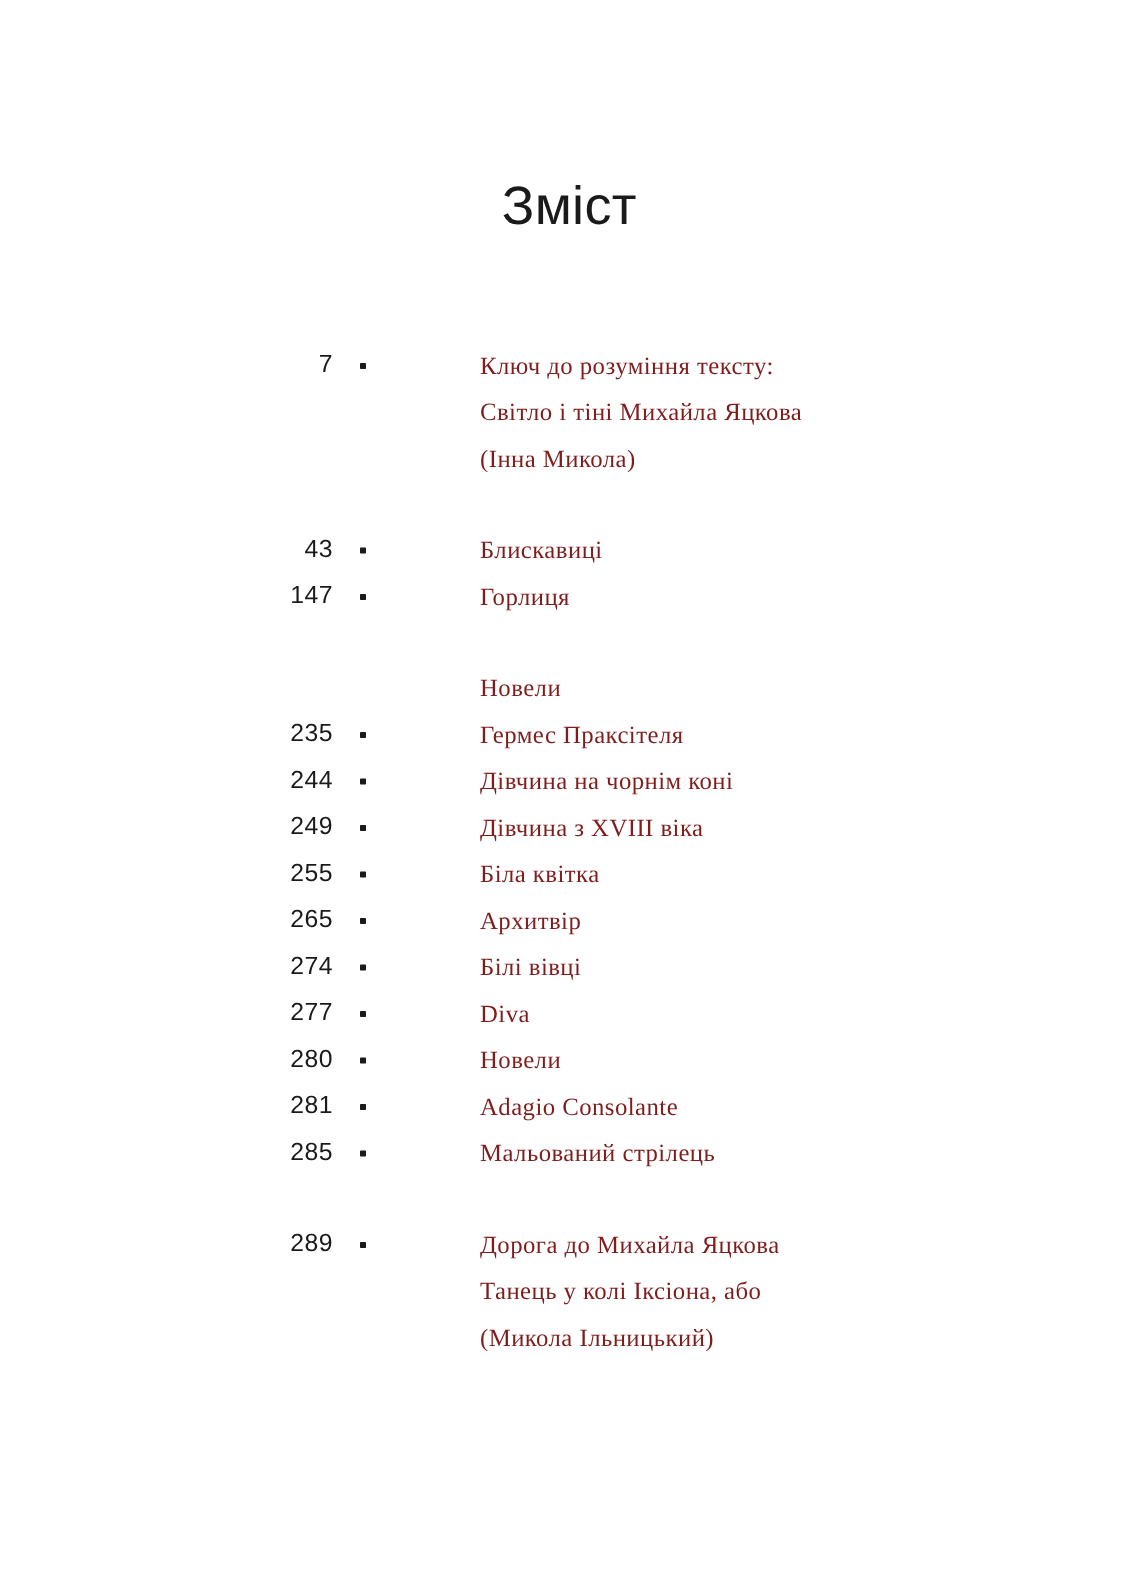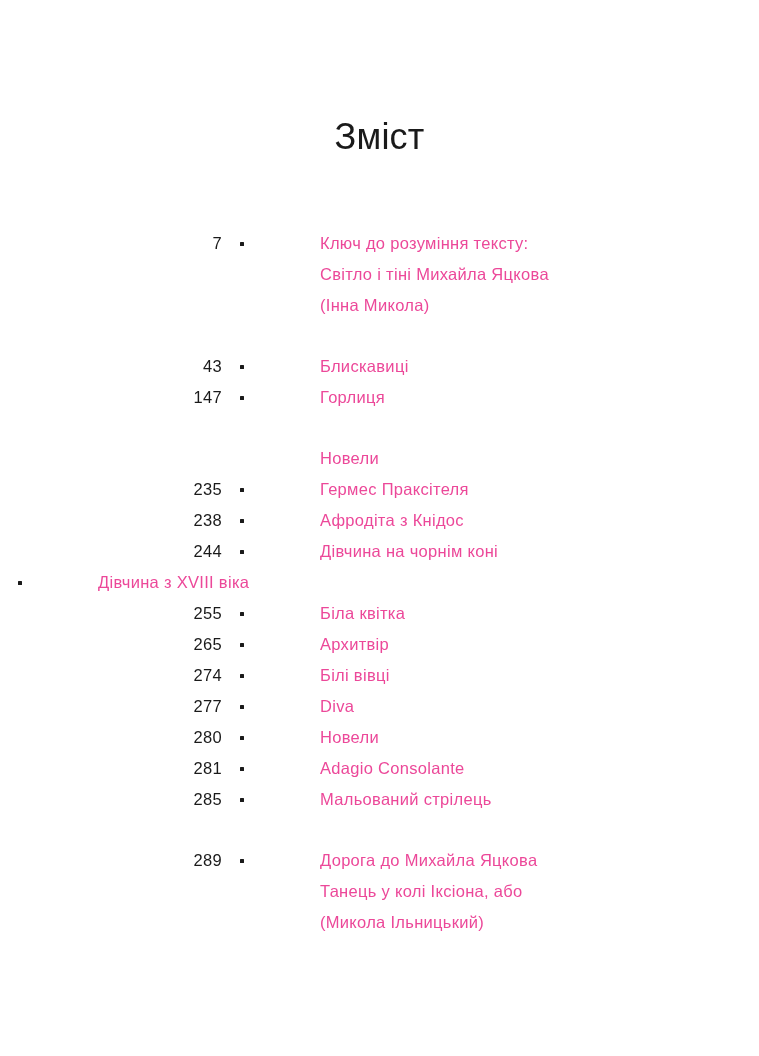--- a/index.html
+++ b/index.html
@@ -81,23 +81,23 @@
     height: 4px;
     background: #1a1a1a;
     border-radius: 0.5px;
   }
   .col-title {
     flex: 1 1 auto;
     padding-left: 54px;
     font-size: 16.5px;
     line-height: 31px;
     letter-spacing: 0.3px;
-    color: #ec4899;
+    color: #7f1d1d;
     max-width: 340px;
-    font-family: Liberation Sans, sans-serif;
+    font-family: Liberation Serif, serif;
   }
   .col-title .tline {
     display: block;
     white-space: nowrap;
   }
   .section-heading .col-title {
     font-size: 16.5px;
     line-height: 31px;
   }
 </style>
@@ -153,38 +153,30 @@
         <div class="toc-row">
           <div class="col-page">235</div>
           <div class="col-bullet">
             <span class="bullet-dot"></span>
           </div>
           <div class="col-title">
             <span class="tline">Гермес Праксітеля</span>
           </div>
         </div>
         <div class="toc-row">
-          <div class="col-page">238</div>
-          <div class="col-bullet">
-            <span class="bullet-dot"></span>
-          </div>
-          <div class="col-title">
-            <span class="tline">Афродіта з Кнідос</span>
-          </div>
-        </div>
-        <div class="toc-row">
           <div class="col-page">244</div>
           <div class="col-bullet">
             <span class="bullet-dot"></span>
           </div>
           <div class="col-title">
             <span class="tline">Дівчина на чорнім коні</span>
           </div>
         </div>
         <div class="toc-row">
+          <div class="col-page">249</div>
           <div class="col-bullet">
             <span class="bullet-dot"></span>
           </div>
           <div class="col-title">
             <span class="tline">Дівчина з XVIII віка</span>
           </div>
         </div>
         <div class="toc-row">
           <div class="col-page">255</div>
           <div class="col-bullet">

